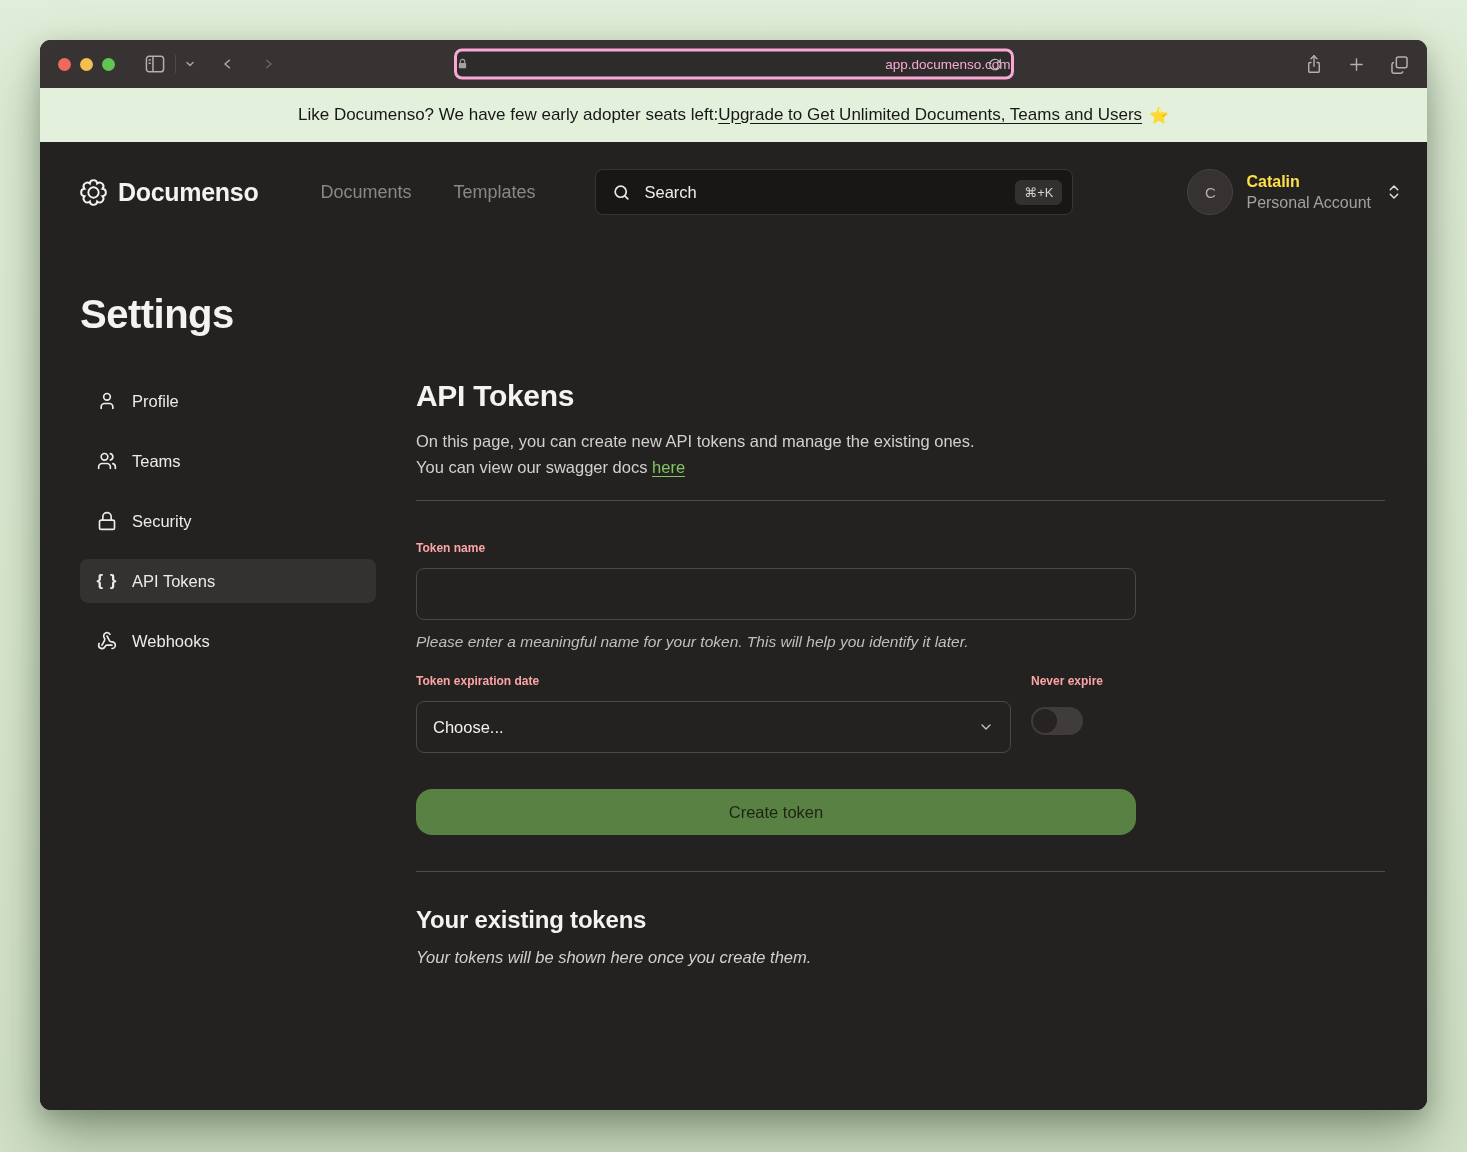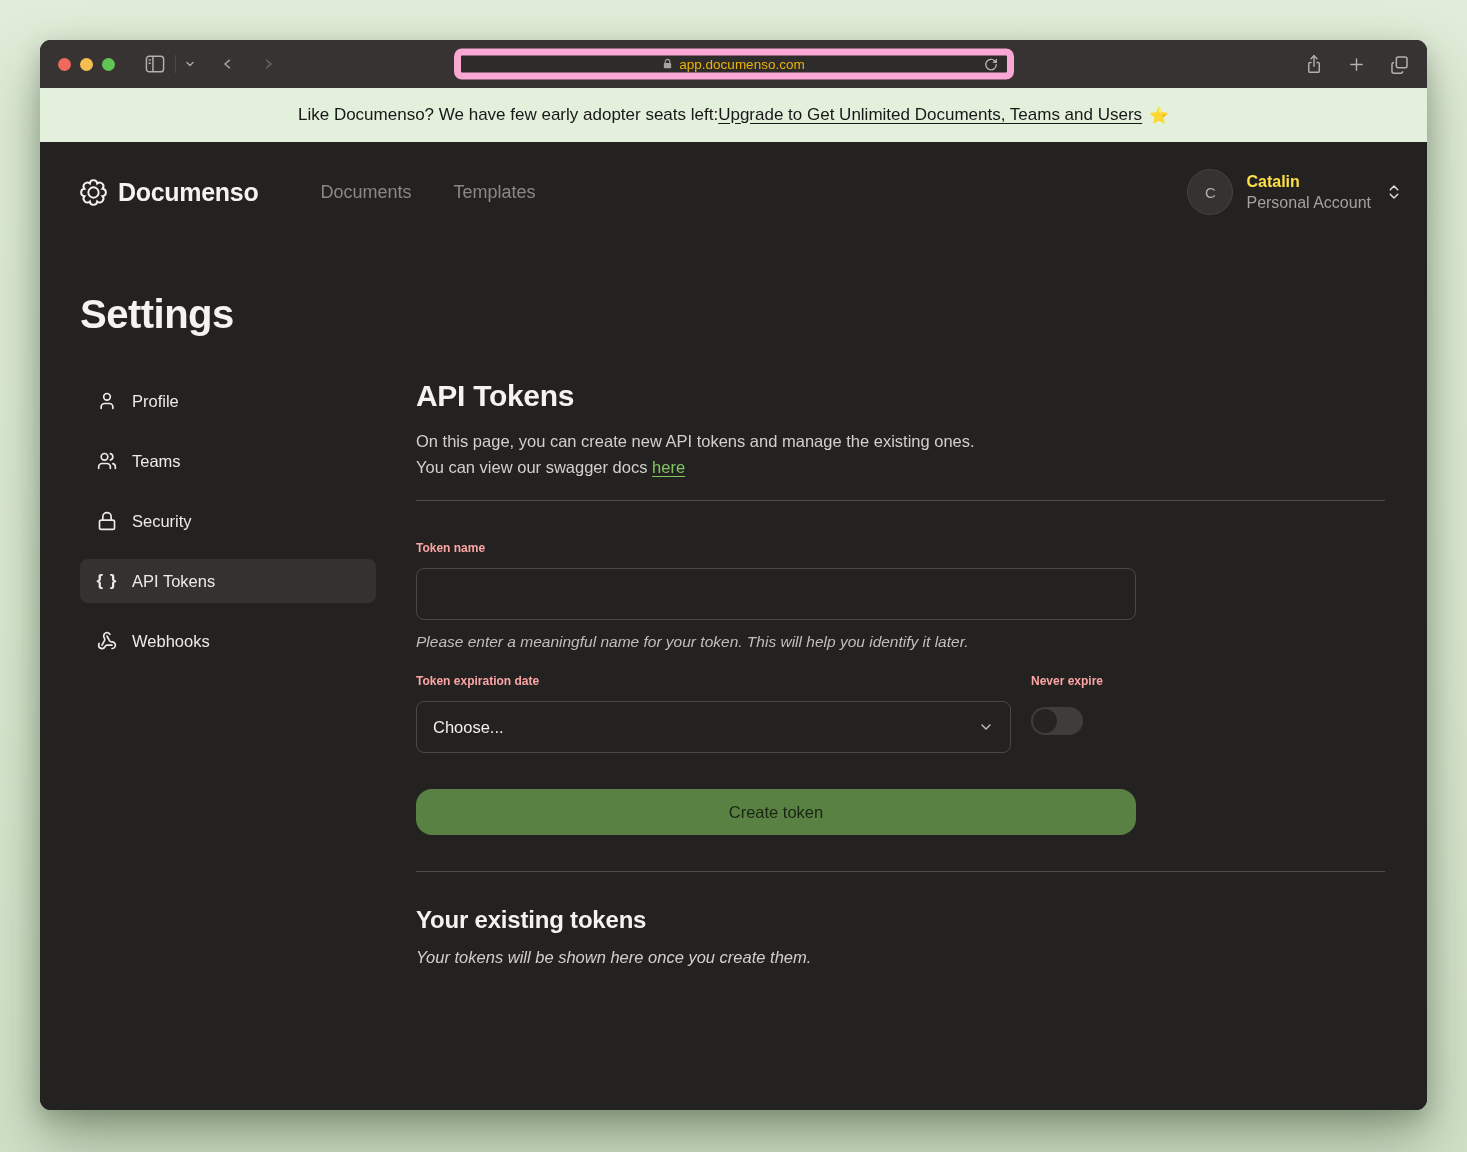--- a/index.html
+++ b/index.html
@@ -26,23 +26,23 @@
   .tl-close{ background:#ee6a5e; } .tl-min{ background:#f4bf50; } .tl-zoom{ background:#61c554; }
   .chrome-icon { color:#b3b0ad; display:flex; align-items:center; }
   .chrome-icon svg { display:block; }
   .tb-sidebar { margin-left:30px; }
   .tb-divider { width:1px; height:18px; background:#4c4845; margin-left:10px; }
   .tb-chev { margin-left:8px; color:#a5a29f; }
   .tb-back { margin-left:24px; color:#a8a5a2; }
   .tb-fwd { margin-left:26px; color:#676360; }
   .urlbar {
     position:absolute; left:50%; top:50%; transform:translate(-50%,-50%);
-    width:560px; height:31px; background:#2e2b2b; border:7px solid #f9a8d4;
-    border-radius:8px; display:flex; align-items:center; justify-content:center;
-    color:#eab308; font-size:13.5px;
+    width:560px; height:31px; background:#2e2b2b; border:3px solid #f9a8d4;
+    border-radius:8px; display:flex; align-items:center; justify-content:space-between;
+    color:#f9a8d4; font-size:13.5px;
   }
   .urlbar .lock { color:#a5a29f; margin-right:6px; display:flex; }
   .urlbar .reload { position:absolute; right:9px; color:#c6c3c0; display:flex; }
   .tb-right { margin-left:auto; display:flex; align-items:center; gap:25px; color:#b3b0ad; }
   
   .banner {
     height:54px; flex:0 0 54px; background:#e3f0dc;
     display:flex; align-items:center; justify-content:center;
     color:#181818; font-size:17px; font-weight:500;
   }
@@ -216,20 +216,30 @@
         <svg width="27" height="27" viewBox="0 0 24 24" fill="none" stroke="currentColor" stroke-width="1.7">
           <path d="M19.95 8.71 A3.3 3.3 0 0 1 19.95 15.29 A3.3 3.3 0 0 1 15.29 19.95 A3.3 3.3 0 0 1 8.71 19.95 A3.3 3.3 0 0 1 4.05 15.29 A3.3 3.3 0 0 1 4.05 8.71 A3.3 3.3 0 0 1 8.71 4.05 A3.3 3.3 0 0 1 15.29 4.05 A3.3 3.3 0 0 1 19.95 8.71 Z"></path>
           <circle cx="12" cy="12" r="4.6"></circle>
         </svg>
         <span class="brand-name">Documenso</span>
       </div>
       <nav class="top-nav">
         <span class="nav-link">Documents</span>
         <span class="nav-link">Templates</span>
       </nav>
+      <div class="searchbar">
+        <span class="mag">
+          <svg width="19" height="19" viewBox="0 0 24 24" fill="none" stroke="currentColor" stroke-width="2.2" stroke-linecap="round">
+              <circle cx="11" cy="11" r="7"></circle>
+              <path d="m20 20-3.8-3.8"></path>
+            </svg>
+        </span>
+        <span class="search-text">Search</span>
+        <span class="kbd">⌘+K</span>
+      </div>
       <div class="account">
         <span class="avatar">C</span>
         <span class="account-meta">
           <span class="account-name" style="display:block">Catalin</span>
           <span class="account-type" style="display:block">Personal Account</span>
         </span>
         <span class="account-chev">
           <svg width="18" height="18" viewBox="0 0 24 24" fill="none" stroke="currentColor" stroke-width="2" stroke-linecap="round" stroke-linejoin="round">
               <path d="m7 15 5 5 5-5"></path>
               <path d="m7 9 5-5 5 5"></path>

